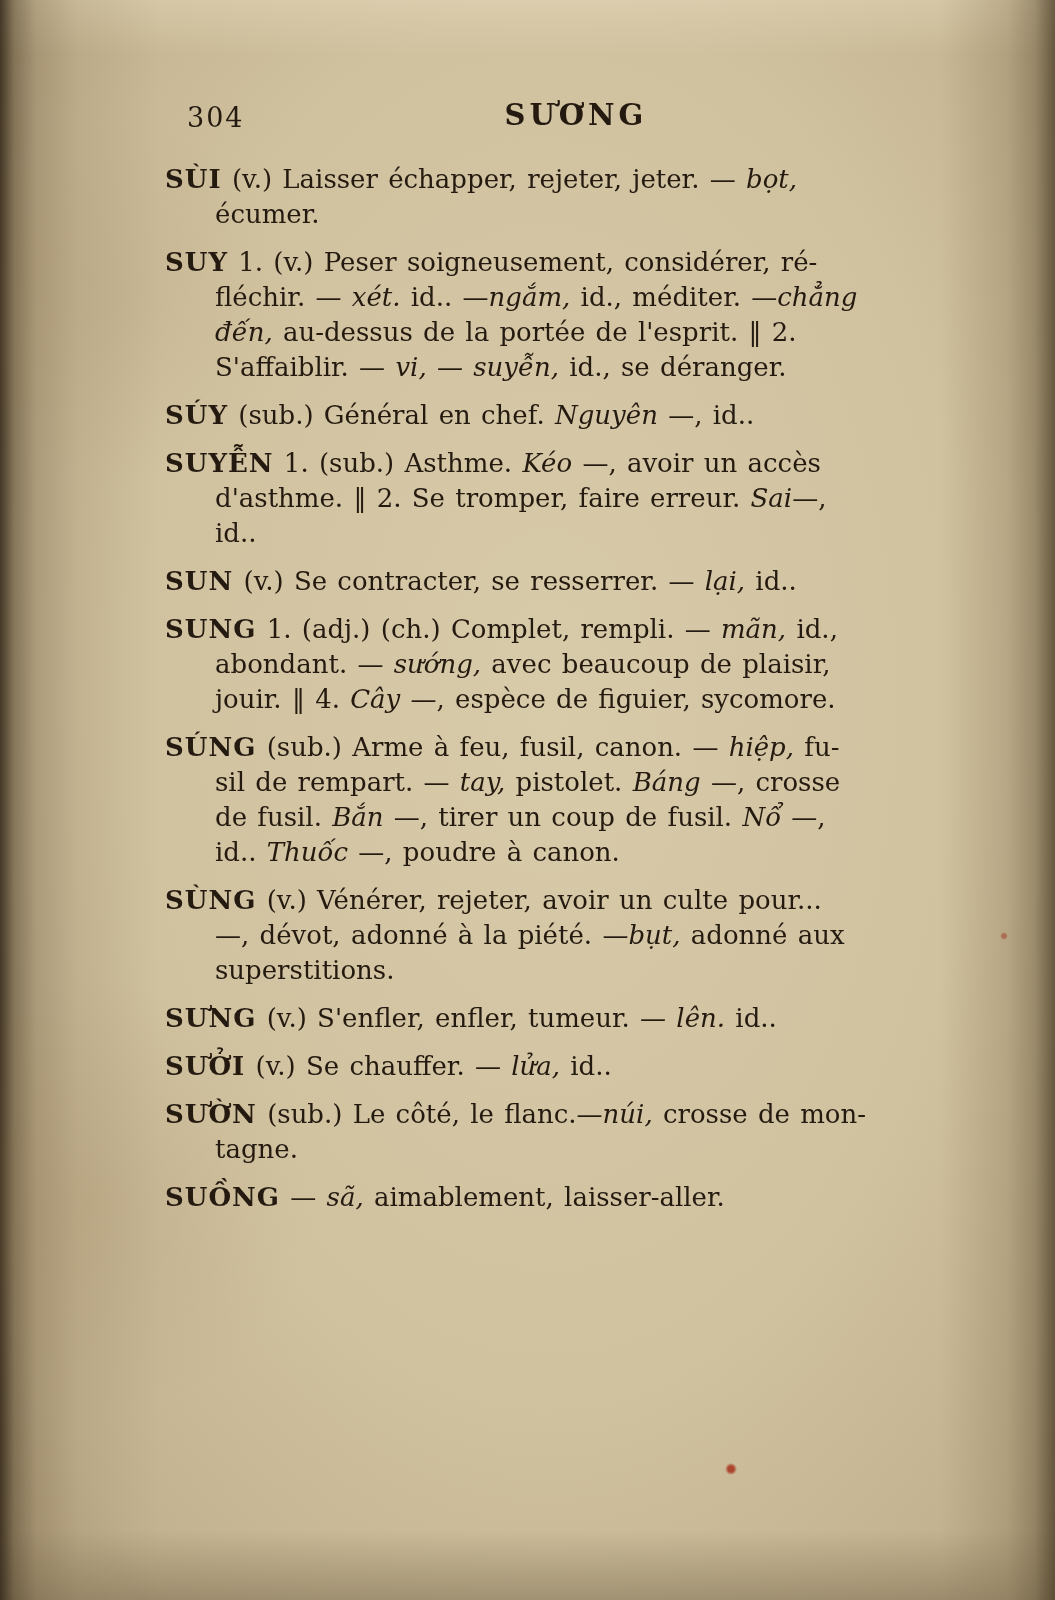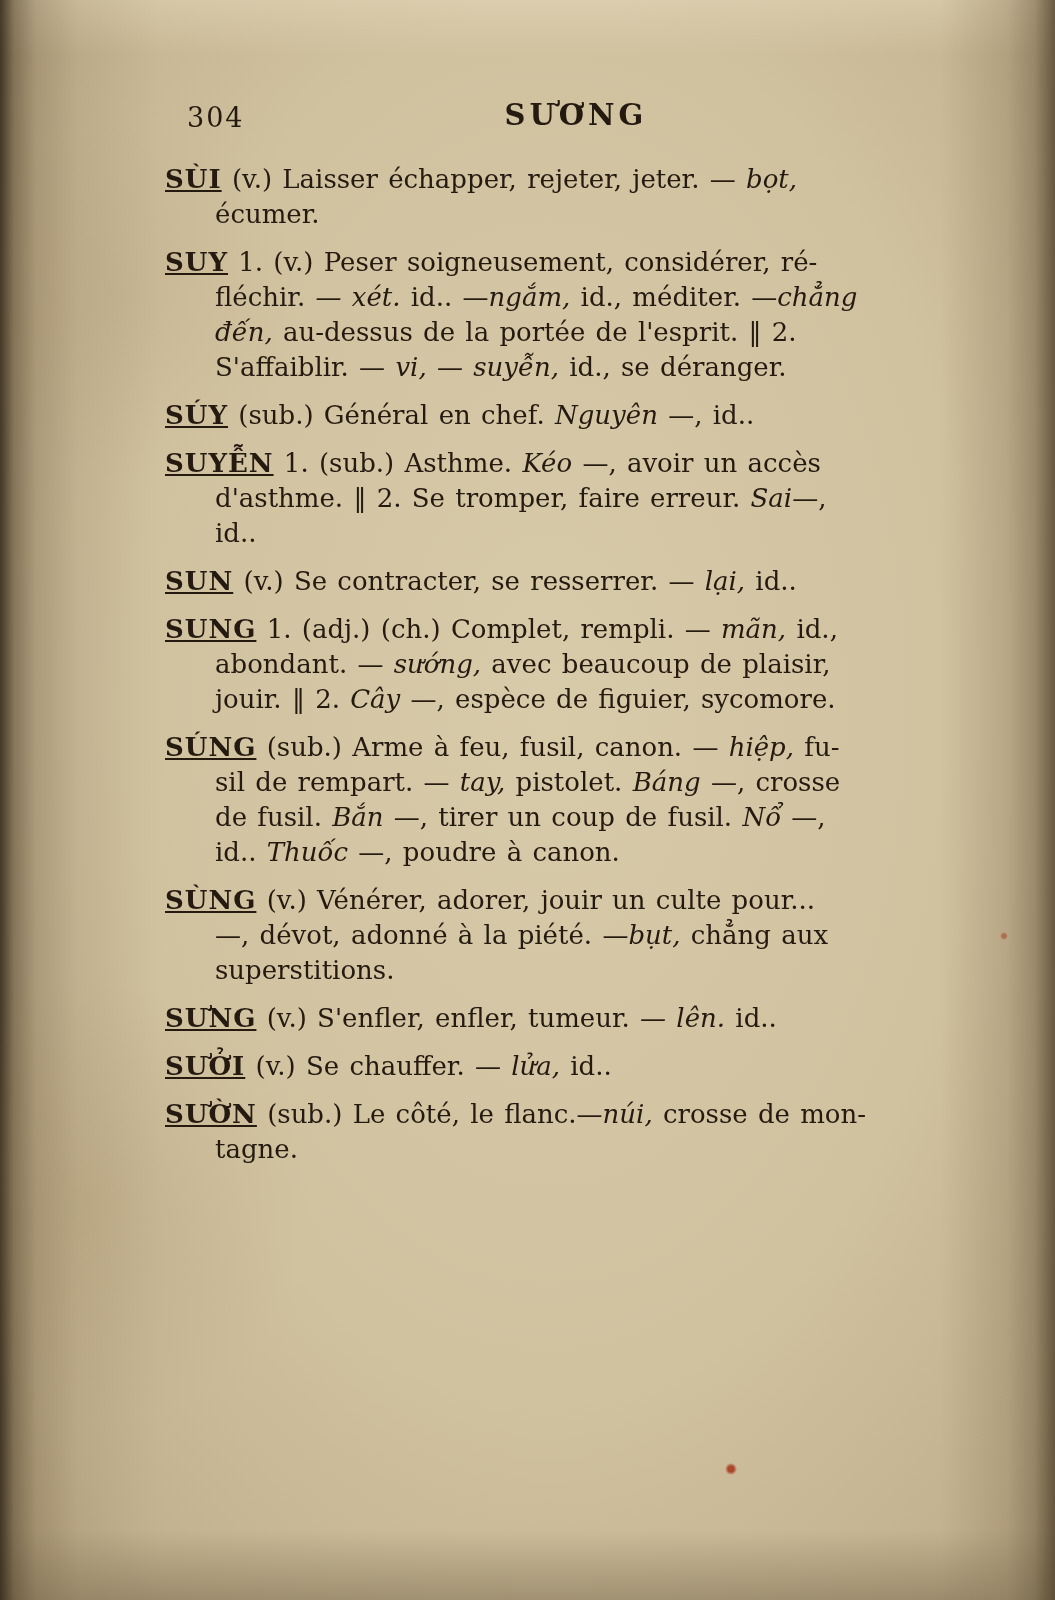--- a/index.html
+++ b/index.html
@@ -35,39 +35,40 @@
   .running-header{
     position:absolute;left:0;right:0;top:2px;text-align:center;
     font-size:29px;font-weight:bold;letter-spacing:4px;
   }
   .entry{
     margin:0 0 13px 0;
     padding-left:50px;text-indent:-50px;
     font-size:26px;line-height:35px;
     word-spacing:2px;
   }
-  .hw{font-weight:bold;letter-spacing:1px;text-decoration:underline;}
+  .hw{font-weight:bold;letter-spacing:1px;}
   .vn{font-style:italic;text-align:right;}
 </style>
 </head>
 <body>
 
 <div class="scan">
   <div class="content">
     <div class="header-row">
       <span class="page-number">304</span>
       <span class="running-header">SƯƠNG</span>
     </div>
     <div class="entries" id="entries">
         <p class="entry"><span class="hw">SÙI</span><span> (v.) Laisser échapper, rejeter, jeter. — </span><span class="vn">bọt,</span><br><span>écumer.</span></p>
         <p class="entry"><span class="hw">SUY</span><span> 1. (v.) Peser soigneusement, considérer, ré-</span><br><span>fléchir. — </span><span class="vn">xét.</span><span> id.. —</span><span class="vn">ngắm,</span><span> id., méditer. —</span><span class="vn">chẳng</span><br><span class="vn">đến,</span><span> au-dessus de la portée de l'esprit. ‖ 2.</span><br><span>S'affaiblir. — </span><span class="vn">vi,</span><span> — </span><span class="vn">suyễn,</span><span> id., se déranger.</span></p>
         <p class="entry"><span class="hw">SÚY</span><span> (sub.) Général en chef. </span><span class="vn">Nguyên</span><span> —, id..</span></p>
         <p class="entry"><span class="hw">SUYỄN</span><span> 1. (sub.) Asthme. </span><span class="vn">Kéo</span><span> —, avoir un accès</span><br><span>d'asthme. ‖ 2. Se tromper, faire erreur. </span><span class="vn">Sai</span><span>—,</span><br><span>id..</span></p>
         <p class="entry"><span class="hw">SUN</span><span> (v.) Se contracter, se resserrer. — </span><span class="vn">lại,</span><span> id..</span></p>
-        <p class="entry"><span class="hw">SUNG</span><span> 1. (adj.) (ch.) Complet, rempli. — </span><span class="vn">mãn,</span><span> id.,</span><br><span>abondant. — </span><span class="vn">sướng,</span><span> avec beaucoup de plaisir,</span><br><span>jouir. ‖ 2. </span><span class="vn">Cây</span><span> —, espèce de figuier, sycomore.</span></p>
+        <p class="entry"><span class="hw">SUNG</span><span> 1. (adj.) (ch.) Complet, rempli. — </span><span class="vn">mãn,</span><span> id.,</span><br><span>abondant. — </span><span class="vn">sướng,</span><span> avec beaucoup de plaisir,</span><br><span>jouir. ‖ 4. </span><span class="vn">Cây</span><span> —, espèce de figuier, sycomore.</span></p>
         <p class="entry"><span class="hw">SÚNG</span><span> (sub.) Arme à feu, fusil, canon. — </span><span class="vn">hiệp,</span><span> fu-</span><br><span>sil de rempart. — </span><span class="vn">tay,</span><span> pistolet. </span><span class="vn">Báng</span><span> —, crosse</span><br><span>de fusil. </span><span class="vn">Bắn</span><span> —, tirer un coup de fusil. </span><span class="vn">Nổ</span><span> —,</span><br><span>id.. </span><span class="vn">Thuốc</span><span> —, poudre à canon.</span></p>
-        <p class="entry"><span class="hw">SÙNG</span><span> (v.) Vénérer, adorer, jouir un culte pour...</span><br><span>—, dévot, adonné à la piété. —</span><span class="vn">bụt,</span><span> chẳng aux</span><br><span>superstitions.</span></p>
+        <p class="entry"><span class="hw">SÙNG</span><span> (v.) Vénérer, rejeter, avoir un culte pour...</span><br><span>—, dévot, adonné à la piété. —</span><span class="vn">bụt,</span><span> adonné aux</span><br><span>superstitions.</span></p>
         <p class="entry"><span class="hw">SƯNG</span><span> (v.) S'enfler, enfler, tumeur. — </span><span class="vn">lên.</span><span> id..</span></p>
         <p class="entry"><span class="hw">SƯỞI</span><span> (v.) Se chauffer. — </span><span class="vn">lửa,</span><span> id..</span></p>
         <p class="entry"><span class="hw">SƯỜN</span><span> (sub.) Le côté, le flanc.—</span><span class="vn">núi,</span><span> crosse de mon-</span><br><span>tagne.</span></p>
+        <p class="entry"><span class="hw">SUỒNG</span><span> — </span><span class="vn">sã,</span><span> aimablement, laisser-aller.</span></p>
       </div>
   </div>
 </div>
 
 </body></html>

